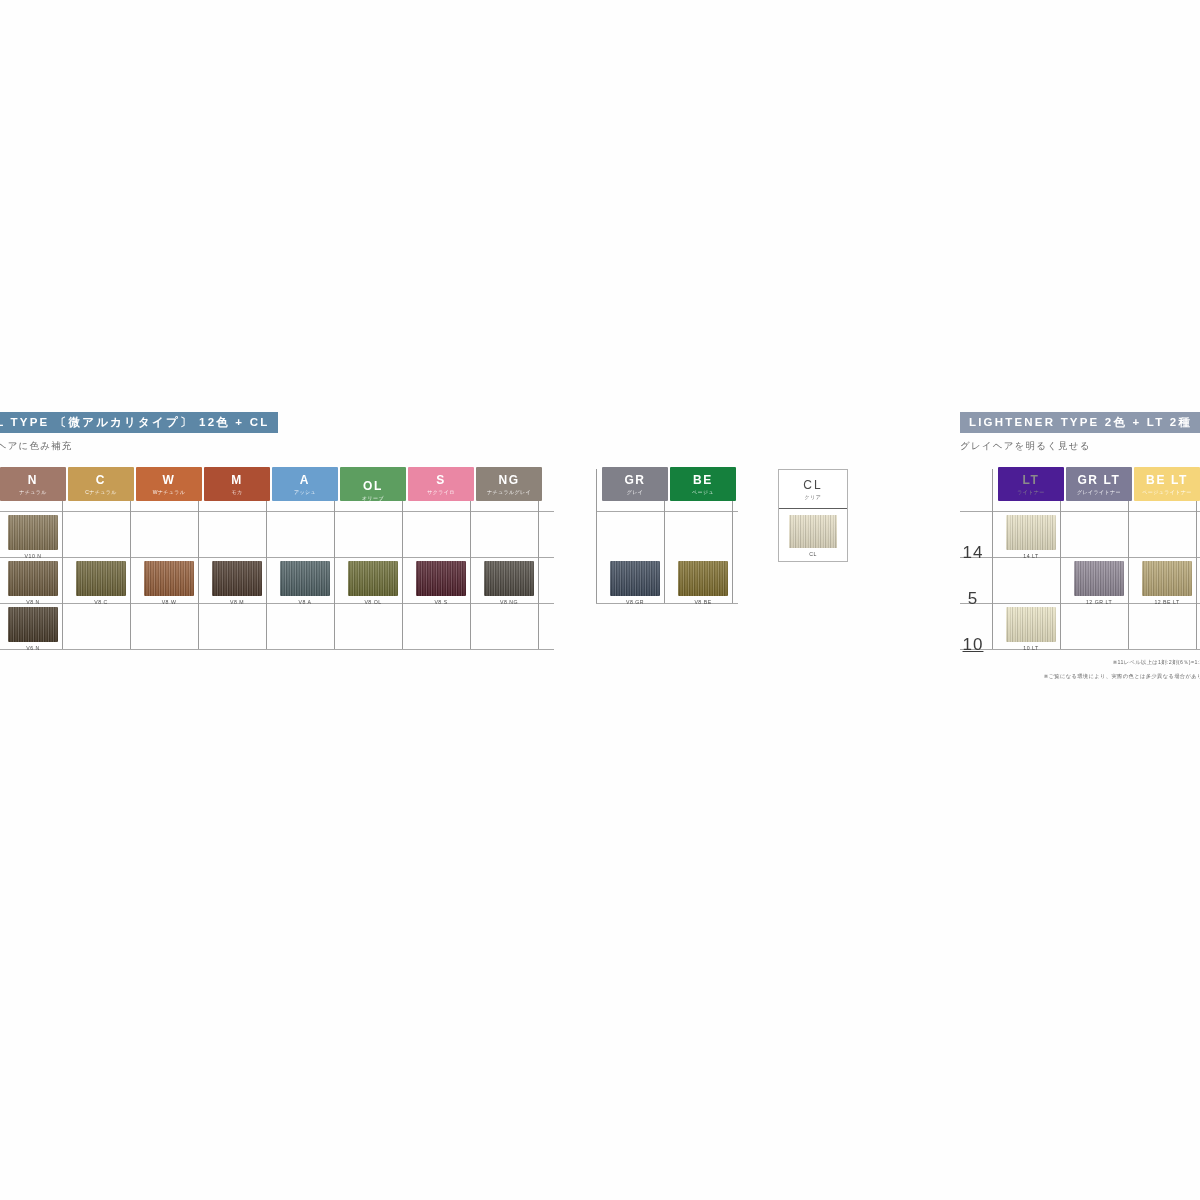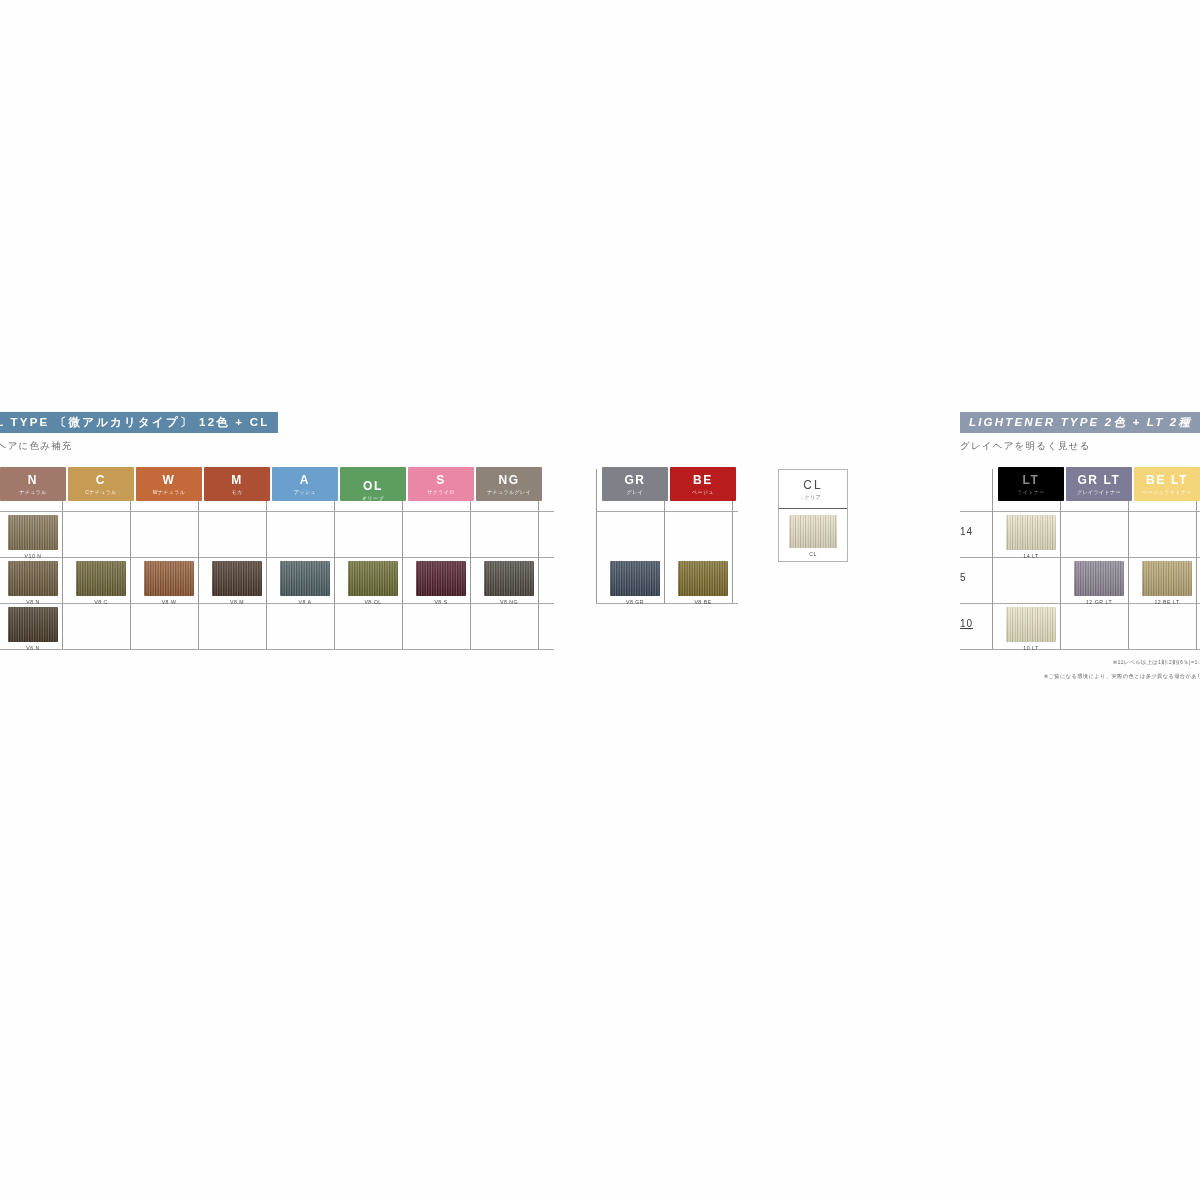--- a/index.html
+++ b/index.html
@@ -66,42 +66,42 @@
     border-radius:1px;
   }
   .sw .cap{
     position:absolute;left:50%;transform:translateX(-50%);
     top:38px;
     font-size:5.2px;color:#4d4d4d;letter-spacing:.5px;white-space:nowrap;
   }
 
   .rowlab{
     position:absolute;
-    font-size:10px;color:#3c3c3c;letter-spacing:1px;
-    width:26px;text-align:left;
+    font-size:17px;color:#3c3c3c;letter-spacing:1px;
+    width:26px;text-align:center;margin-top:17px;
   }
 
   
   .clbox{
     position:absolute;
     border:1px solid #b3b3b3;
     background:#fff;
     box-sizing:border-box;
   }
   .clbox .clhead{
     height:38px;display:flex;flex-direction:column;
     align-items:center;justify-content:center;
     border-bottom:1px solid #5d5d5d;
   }
   .clbox .clhead .code{font-size:12px;letter-spacing:2px;color:#4a4a4a;line-height:1;}
   .clbox .clhead .jp{font-size:5px;letter-spacing:.5px;color:#6a6a6a;margin-top:4px;line-height:1;}
 
   
   #light{position:absolute;left:960px;top:412px;width:250px;}
-  #light .sec-title{background:#8d99ad;font-style:italic;}
+  #light .sec-title{background:#8d99ad;}
 
   .note{
     position:absolute;
     font-size:5.3px;color:#6a6a6a;letter-spacing:.35px;white-space:nowrap;
   }
 </style>
 </head>
 <body>
 
 <div id="page">
@@ -196,21 +196,21 @@
         </div>
         <div class="hrule" style="left: 634px; top: 44px; width: 142px;"></div>
         <div class="hrule" style="left: 634px; top: 136px; width: 142px;"></div>
         <div class="vrule" style="left: 634px; top: 2px; height: 134px;"></div>
         <div class="vrule" style="left: 702px; top: 2px; height: 134px;"></div>
         <div class="vrule" style="left: 770px; top: 2px; height: 134px;"></div>
         <div class="chip" style="left: 640px; top: 0px; background: rgb(128, 128, 137);">
           <div class="code">GR</div>
           <div class="jp">グレイ</div>
         </div>
-        <div class="chip" style="left: 708px; top: 0px; background: #b91c1c;">
+        <div class="chip" style="left: 708px; top: 0px; background: #15803d;">
           <div class="code">BE</div>
           <div class="jp">ベージュ</div>
         </div>
         <div class="sw" style="left: 648px; top: 94px;">
           <div class="tex" style="background: repeating-linear-gradient(90deg, rgba(255, 255, 255, 0.17) 0px, rgba(255, 255, 255, 0.17) 1px, rgba(0, 0, 0, 0.13) 1px, rgba(0, 0, 0, 0.13) 2px, rgba(255, 255, 255, 0.06) 2px, rgba(255, 255, 255, 0.06) 4px, rgba(0, 0, 0, 0.07) 4px, rgba(0, 0, 0, 0.07) 5px), linear-gradient(rgba(255, 255, 255, 0.14), rgba(0, 0, 0, 0.1)), rgb(62, 74, 91);"></div>
           <div class="cap">V8 GR</div>
         </div>
         <div class="sw" style="left: 716px; top: 94px;">
           <div class="tex" style="background: repeating-linear-gradient(90deg, rgba(255, 255, 255, 0.17) 0px, rgba(255, 255, 255, 0.17) 1px, rgba(0, 0, 0, 0.13) 1px, rgba(0, 0, 0, 0.13) 2px, rgba(255, 255, 255, 0.06) 2px, rgba(255, 255, 255, 0.06) 4px, rgba(0, 0, 0, 0.07) 4px, rgba(0, 0, 0, 0.07) 5px), linear-gradient(rgba(255, 255, 255, 0.14), rgba(0, 0, 0, 0.1)), rgb(125, 108, 44);"></div>
           <div class="cap">V8 BE</div>
@@ -233,21 +233,21 @@
     <div class="sec-sub">グレイヘアを明るく見せる</div>
     <div class="grid" id="light-grid">
         <div class="hrule" style="left: 0px; top: 44px; width: 250px;"></div>
         <div class="hrule" style="left: 0px; top: 90px; width: 250px;"></div>
         <div class="hrule" style="left: 0px; top: 136px; width: 250px;"></div>
         <div class="hrule" style="left: 0px; top: 182px; width: 250px;"></div>
         <div class="vrule" style="left: 32px; top: 2px; height: 180px;"></div>
         <div class="vrule" style="left: 100px; top: 2px; height: 180px;"></div>
         <div class="vrule" style="left: 168px; top: 2px; height: 180px;"></div>
         <div class="vrule" style="left: 236px; top: 2px; height: 180px;"></div>
-        <div class="chip" style="left: 38px; top: 0px; background: #000000; color: rgb(138, 138, 138);">
+        <div class="chip" style="left: 38px; top: 0px; background: #4c1d95; color: rgb(138, 138, 138);">
           <div class="code">LT</div>
           <div class="jp">ライトナー</div>
         </div>
         <div class="chip" style="left: 106px; top: 0px; background: rgb(125, 123, 150); color: rgb(255, 255, 255);">
           <div class="code">GR LT</div>
           <div class="jp">グレイライトナー</div>
         </div>
         <div class="chip" style="left: 174px; top: 0px; background: rgb(245, 213, 122); color: rgb(255, 255, 255);">
           <div class="code">BE LT</div>
           <div class="jp">ベージュライトナー</div>

